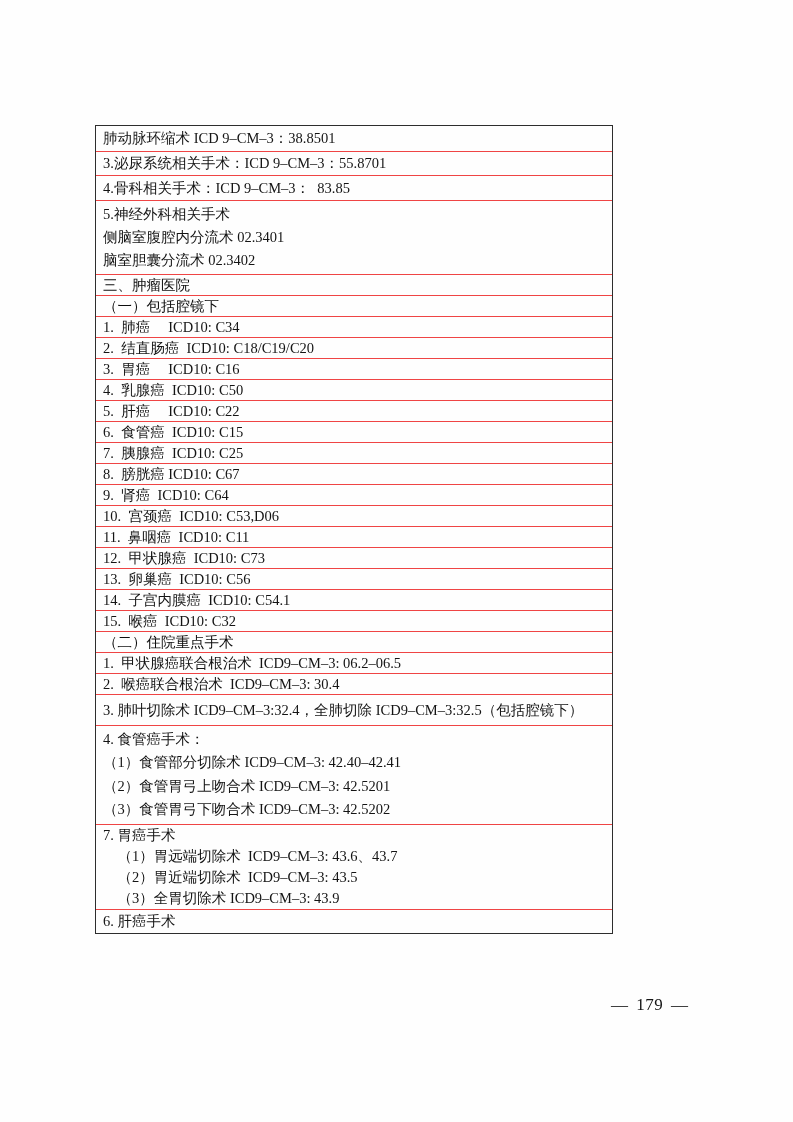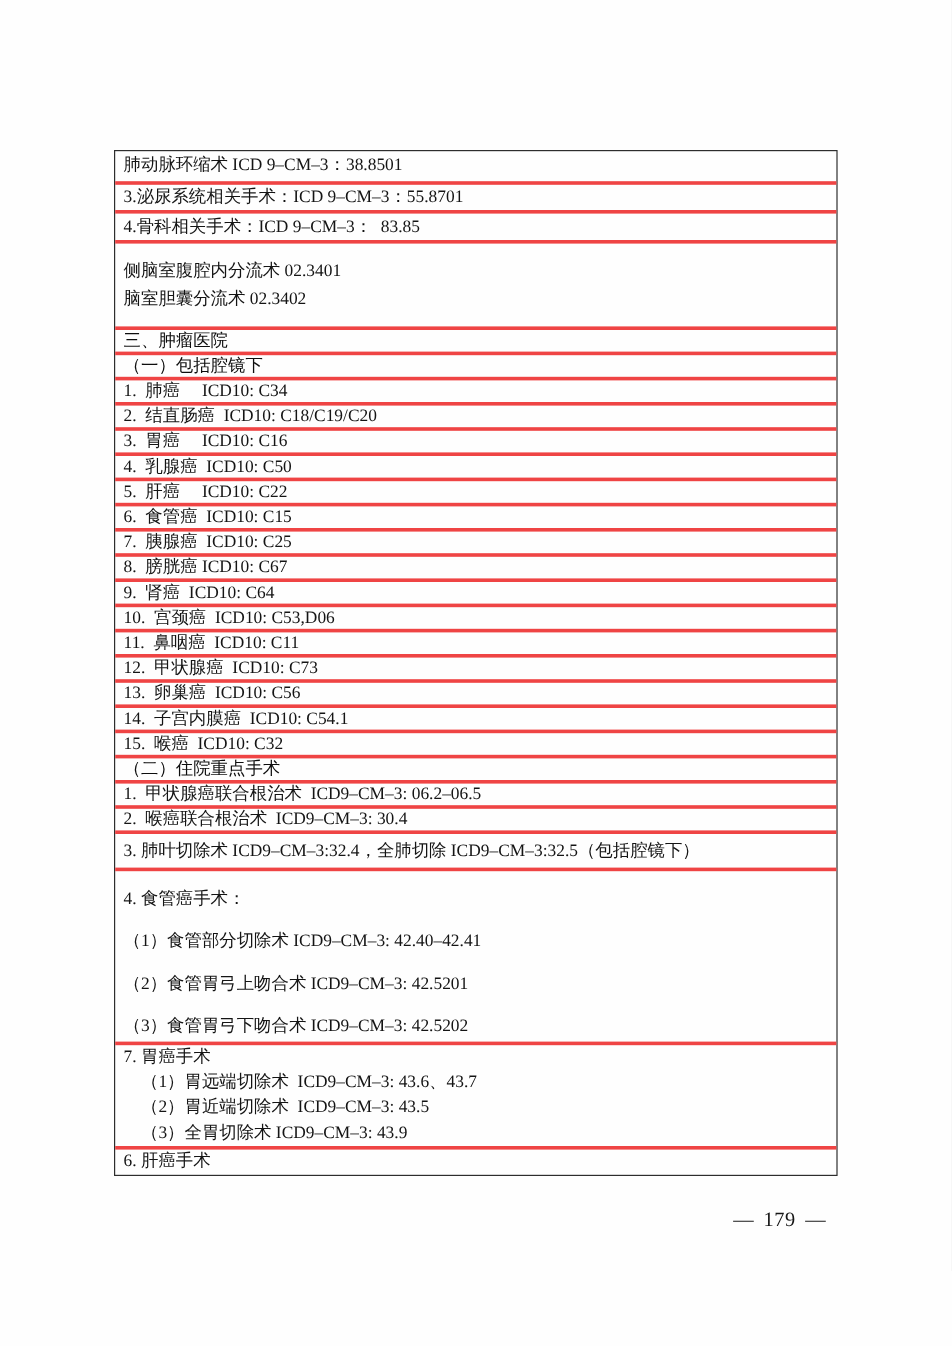--- a/index.html
+++ b/index.html
@@ -5,69 +5,69 @@
   html,body{margin:0;padding:0;}
   body{
     width:793px;height:1122px;background:#e9e9e9;
     font-family:"Liberation Serif","DejaVu Serif",serif;
   }
   .page{
     position:relative;width:793px;height:1122px;background:#fefefe;overflow:hidden;
     color:#141414;
   }
   .icd-table{
-    position:absolute;left:95px;top:125px;width:603px;
+    position:absolute;left:95px;top:125px;width:518px;
     border:1.5px solid #2d2d2d;background:#fefefe;box-sizing:border-box;
   }
   .row{
-    border-top:3px solid #ef4444;
+    border-top:1px solid #ef4444;
     display:flex;flex-direction:column;justify-content:center;
     box-sizing:border-box;
   }
   .row:first-child{border-top:none;}
   .line{
     padding:0 8px 0 7px;
     white-space:pre-wrap;
     line-height:16px;
     font-size:14.5px;
     color:#141414;
   }
   .r25{min-height:24.5px;}
   .r22{min-height:21px;}
   .hdr{min-height:21px;}
   .hdr .line{font-weight:normal;color:#0d0d0d;}
   .r32{min-height:31px;}
   .mspace{min-height:72px;padding:2px 0;}
   .mspace .line{padding-top:3.5px;padding-bottom:3.5px;}
   .mwide{min-height:99px;}
-  .mwide .line{padding-top:15px;padding-bottom:4.5px;}
+  .mwide .line{padding-top:3px;padding-bottom:4.5px;}
   .mtight{min-height:84px;}
   .mtight .line{padding-top:2.5px;padding-bottom:2.5px;}
   .page-number{
     position:absolute;left:611px;top:995px;
     font-size:17px;letter-spacing:0.5px;word-spacing:3px;color:#161616;
     white-space:pre;
-    margin-top:12px;
   }
 </style>
 </head>
 <body>
 
 <div class="page">
   <div class="icd-table">
       <div class="row r25">
         <div class="line">肺动脉环缩术 ICD 9–CM–3：38.8501</div>
       </div>
       <div class="row r25">
         <div class="line">3.泌尿系统相关手术：ICD 9–CM–3：55.8701</div>
       </div>
       <div class="row r25">
         <div class="line">4.骨科相关手术：ICD 9–CM–3：  83.85</div>
       </div>
       <div class="row mspace">
+        <div class="line">5.神经外科相关手术</div>
         <div class="line">侧脑室腹腔内分流术 02.3401</div>
         <div class="line">脑室胆囊分流术 02.3402</div>
       </div>
       <div class="row hdr">
         <div class="line">三、肿瘤医院</div>
       </div>
       <div class="row hdr">
         <div class="line">（一）包括腔镜下</div>
       </div>
       <div class="row r22">

